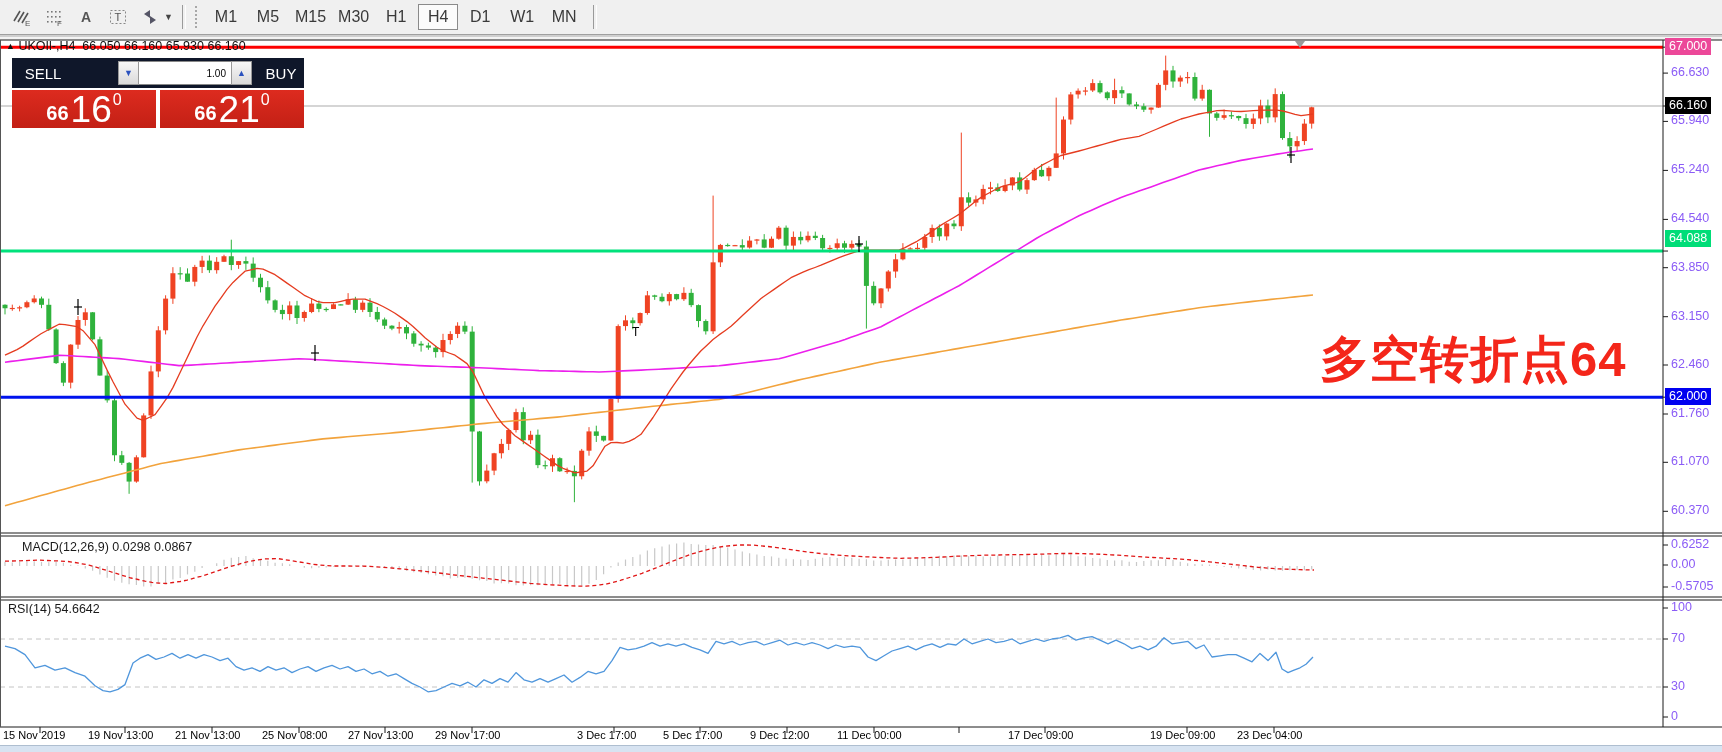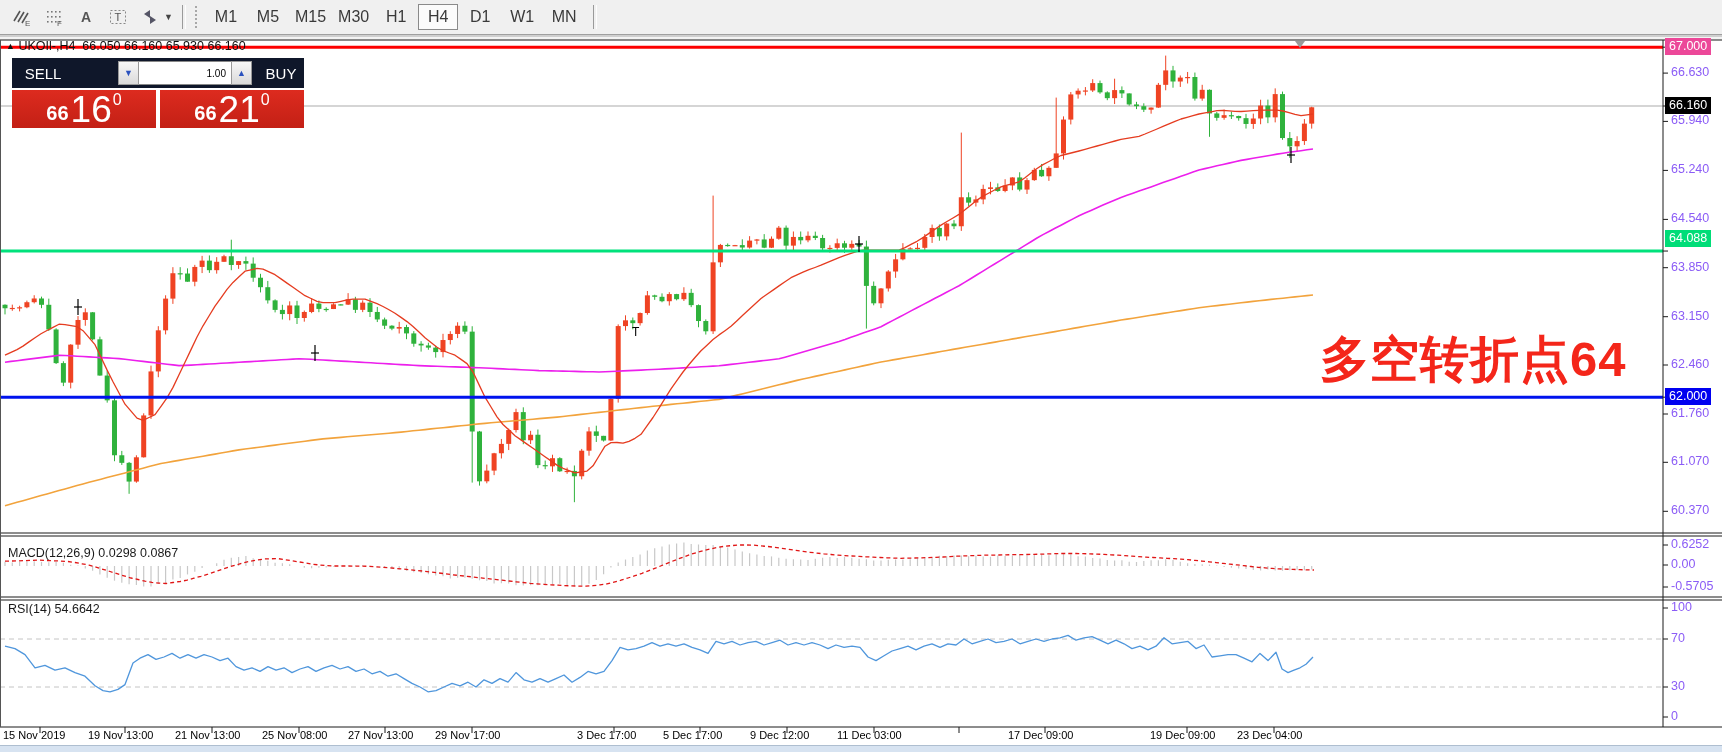--- a/index.html
+++ b/index.html
@@ -758,21 +758,21 @@
           <span class="sup">0</span>
       </div>
       <div class="ptile">
         <span class="pre">66</span>
           <span class="big">21</span>
           <span class="sup">0</span>
       </div>
     </div>
   </div>
 
-  <div class="ind-label" style="left:8px;top:540px;margin-top:6px;"><span>MACD(12,26,9)</span> <span>0.0298 0.0867</span></div>
+  <div class="ind-label" style="left:22px;top:540px;"><span>MACD(12,26,9)</span> <span>0.0298 0.0867</span></div>
   <div class="ind-label" style="left:8px;top:602px;"><span>RSI(14)</span> <span>54.6642</span></div>
 
   <div id="annotation" style="color: rgb(244, 38, 26);">多空转折点64</div>
 
   <div id="price-axis">
       <div class="axlabel badge-red" style="top: 2.2px;">67.000</div>
       <div class="axlabel" style="top: 28.1px;">66.630</div>
       <div class="axlabel badge-black" style="top: 61px;">66.160</div>
       <div class="axlabel" style="top: 76.4px;">65.940</div>
       <div class="axlabel" style="top: 125.4px;">65.240</div>
@@ -796,21 +796,21 @@
   <div id="time-axis">
       <span style="left: 3px;">15 Nov 2019</span>
       <span style="left: 88px;">19 Nov 13:00</span>
       <span style="left: 175px;">21 Nov 13:00</span>
       <span style="left: 262px;">25 Nov 08:00</span>
       <span style="left: 348px;">27 Nov 13:00</span>
       <span style="left: 435px;">29 Nov 17:00</span>
       <span style="left: 577px;">3 Dec 17:00</span>
       <span style="left: 663px;">5 Dec 17:00</span>
       <span style="left: 750px;">9 Dec 12:00</span>
-      <span style="left: 837px;">11 Dec 03:00</span>
+      <span style="left: 837px;">11 Dec 00:00</span>
       <span style="left: 922px; margin-top: 43px;">13 Dec 13:00</span>
       <span style="left: 1008px;">17 Dec 09:00</span>
       <span style="left: 1150px;">19 Dec 09:00</span>
       <span style="left: 1237px;">23 Dec 04:00</span>
     </div>
 
   <div id="bottom-strip"></div>
 </div>
 
 </body></html>

